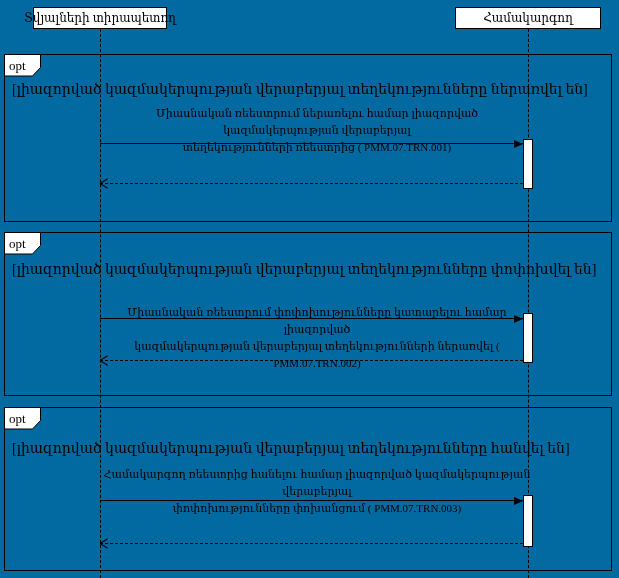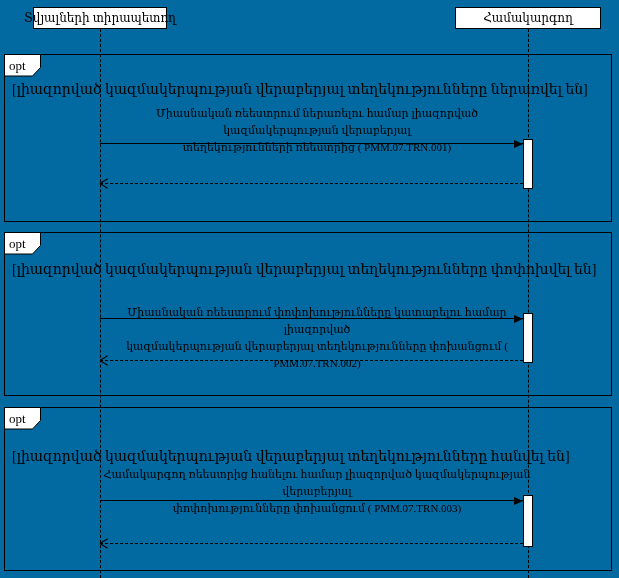--- a/index.html
+++ b/index.html
@@ -72,37 +72,37 @@
   </div>
 
   <div class="frame" style="left:4px; top:232px; width:608px; height:164px;">
     <svg class="opt-tab" width="38" height="23">
       <path d="M0.5,0.5 H36.5 V13.5 L28.5,22 H0.5 Z" fill="#ffffff" stroke="#000000"></path>
       <text x="5" y="16">opt</text>
     </svg>
     <div class="guard" style="top:28px;">[լիազորված կազմակերպության վերաբերյալ տեղեկությունները փոփոխվել են]</div>
     <div class="msg" style="top:52px;margin-top:19px;">
       <div>Միասնական ռեեստրում փոփոխությունները կատարելու համար լիազորված</div>
-      <div>կազմակերպության վերաբերյալ տեղեկությունները փոխանցում ( PMM.07.TRN.002)</div>
+      <div>կազմակերպության վերաբերյալ տեղեկությունների ներառվել ( PMM.07.TRN.002)</div>
     </div>
     <div class="arrow solid" style="left:95px; top:85px; width:423px;">
       <span class="head-filled"></span>
     </div>
     <div class="activation" style="left:518px; top:80px; height:50px;"></div>
     <div class="arrow dashed" style="left:95px; top:127px; width:423px;">
       <span class="head-open"></span>
     </div>
   </div>
 
   <div class="frame" style="left:4px; top:407px; width:608px; height:164px;">
     <svg class="opt-tab" width="38" height="23">
       <path d="M0.5,0.5 H36.5 V13.5 L28.5,22 H0.5 Z" fill="#ffffff" stroke="#000000"></path>
       <text x="5" y="16">opt</text>
     </svg>
-    <div class="guard" style="top:40px;">[լիազորված կազմակերպության վերաբերյալ տեղեկությունները հանվել են]</div>
+    <div class="guard" style="top:32px;">[լիազորված կազմակերպության վերաբերյալ տեղեկությունները հանվել են]</div>
     <div class="msg" style="top:58px;">
       <div>Համակարգող ռեեստրից հանելու համար լիազորված կազմակերպության վերաբերյալ</div>
       <div>փոփոխությունները փոխանցում ( PMM.07.TRN.003)</div>
     </div>
     <div class="arrow solid" style="left:95px; top:92px; width:423px;">
       <span class="head-filled"></span>
     </div>
     <div class="activation" style="left:518px; top:87px; height:52px;"></div>
     <div class="arrow dashed" style="left:95px; top:135px; width:423px;">
       <span class="head-open"></span>

